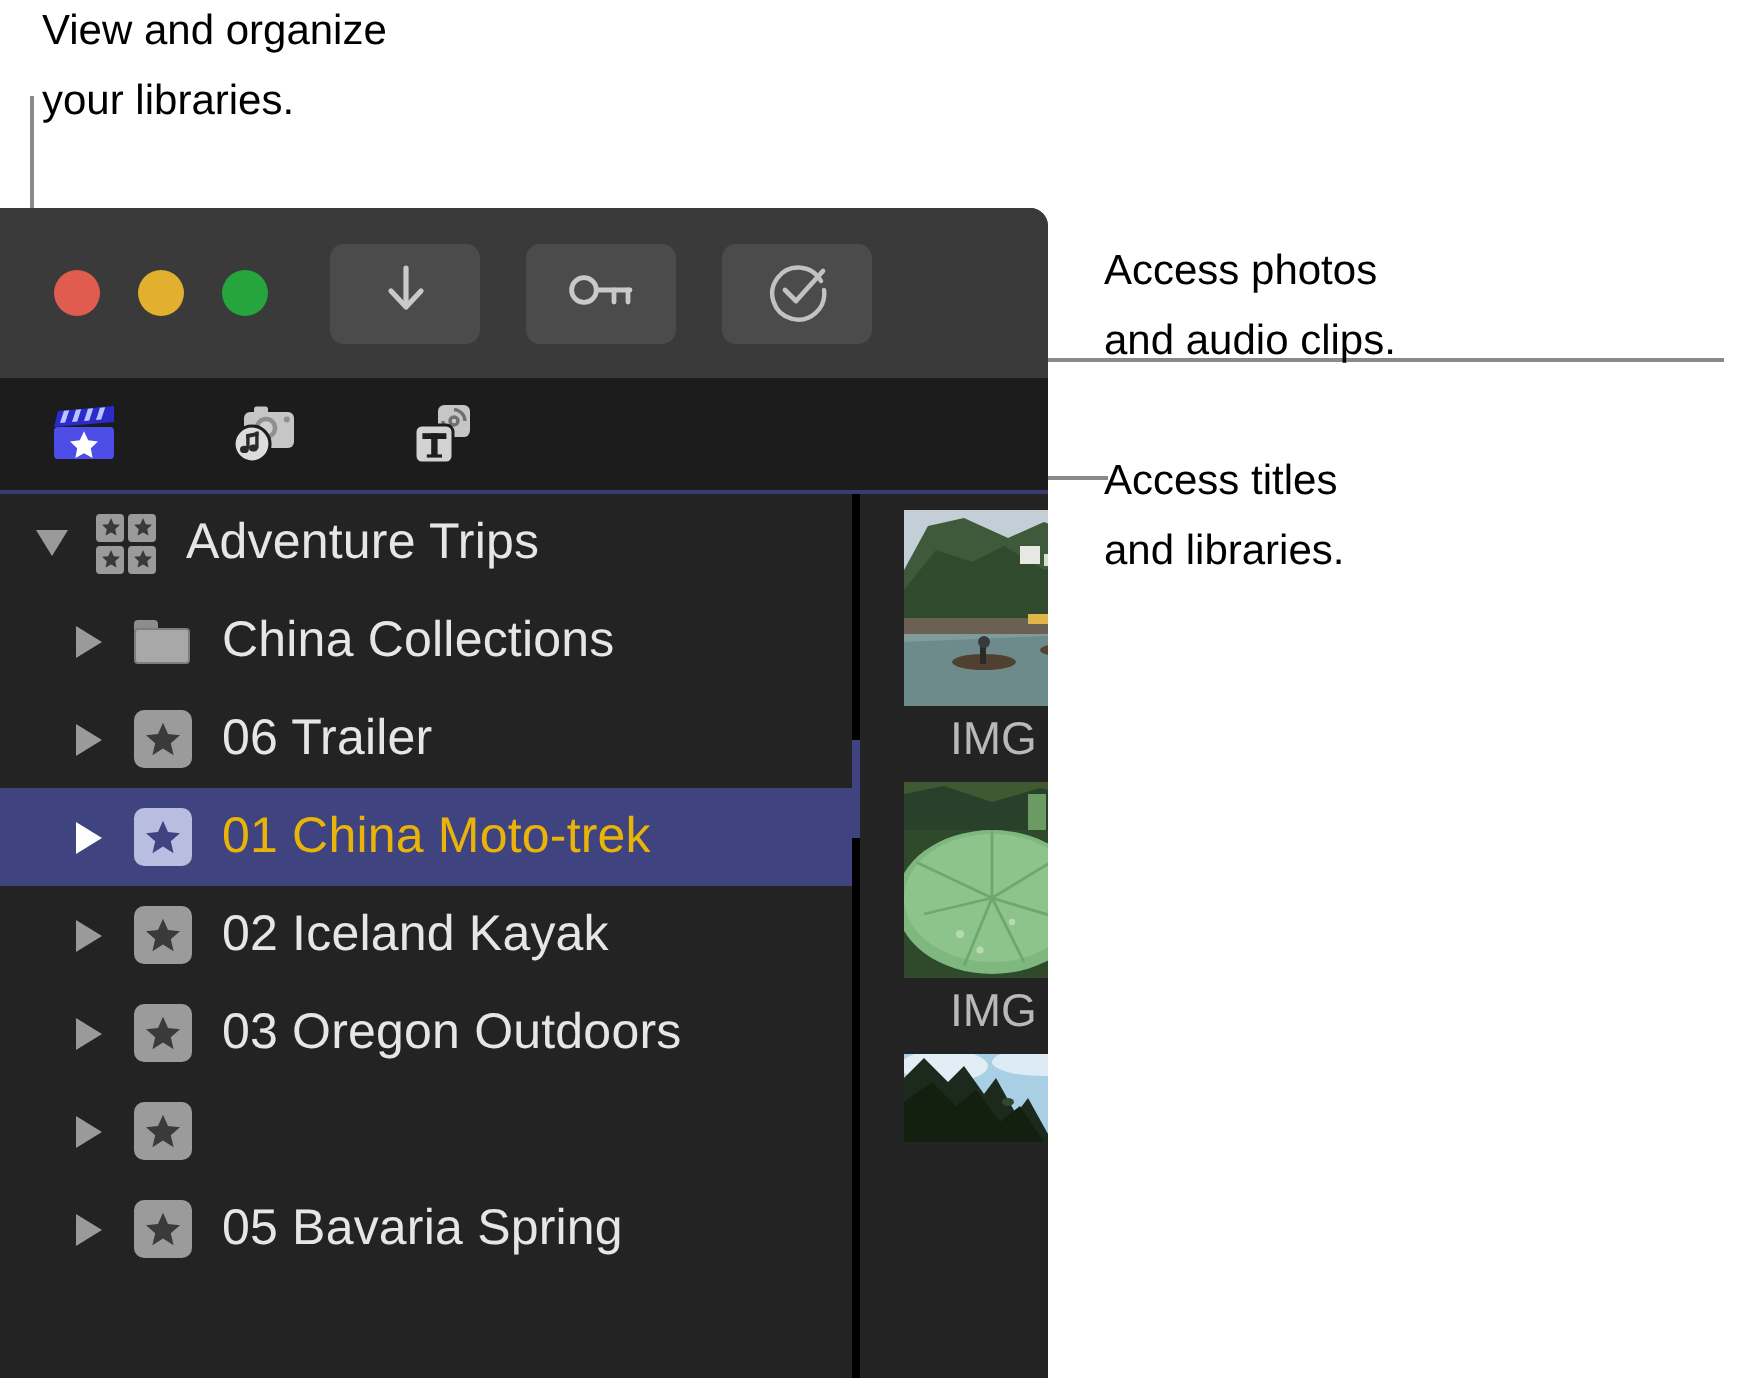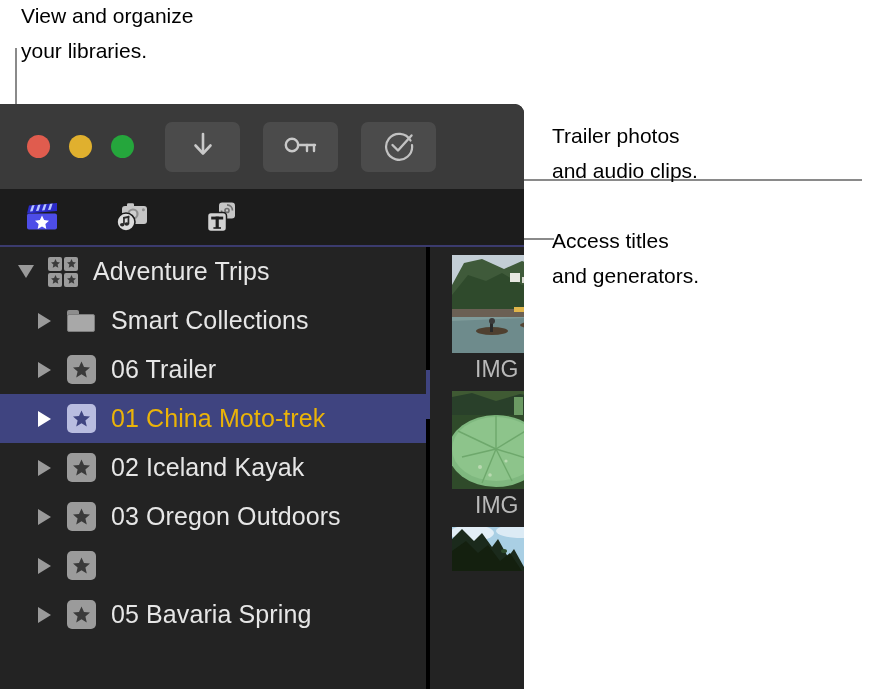--- a/index.html
+++ b/index.html
@@ -263,24 +263,24 @@
   <div class="leader leader-h" id="leader-lib-h"></div>
 
   <div class="leader leader-h" id="leader-photo-h"></div>
   <div class="leader leader-v" id="leader-photo-v"></div>
 
   <div class="leader leader-v" id="leader-title-v"></div>
   <div class="leader leader-h" id="leader-title-h"></div>
 
   <div class="callout-text" id="callout-top">View and organize
 your libraries.</div>
-  <div class="callout-text" id="callout-photos">Trailer photos
+  <div class="callout-text" id="callout-photos">Access photos
 and audio clips.</div>
   <div class="callout-text" id="callout-titles">Access titles
-and generators.</div>
+and libraries.</div>
 
   <div id="app-window">
 
     <div id="toolbar">
 
       <div id="traffic-lights">
         <div class="light" style="background:#e05c4e"></div>
         <div class="light" style="background:#e0b02e"></div>
         <div class="light" style="background:#25a63c"></div>
       </div>
@@ -422,21 +422,21 @@
         <div class="row child">
           <span class="disc">
             <span class="tri-right"></span>
           </span>
           <span class="rowicon">
             <span class="folder">
                 <span class="tabtop"></span>
                 <span class="body"></span>
               </span>
           </span>
-          <span class="rowlabel">Smart Collections</span>
+          <span class="rowlabel">China Collections</span>
         </div>
 
         <div class="row child">
           <span class="disc">
             <span class="tri-right"></span>
           </span>
           <span class="rowicon">
             <span class="starbox">
                 <svg width="21" height="21" viewBox="0 0 21 21">
                   <polygon points="10.5,2.4 13,8 19,8.6 14.4,12.6 15.8,18.6 10.5,15.3 5.2,18.6 6.6,12.6 2,8.6 8,8" fill="#3a3a3a"></polygon>

